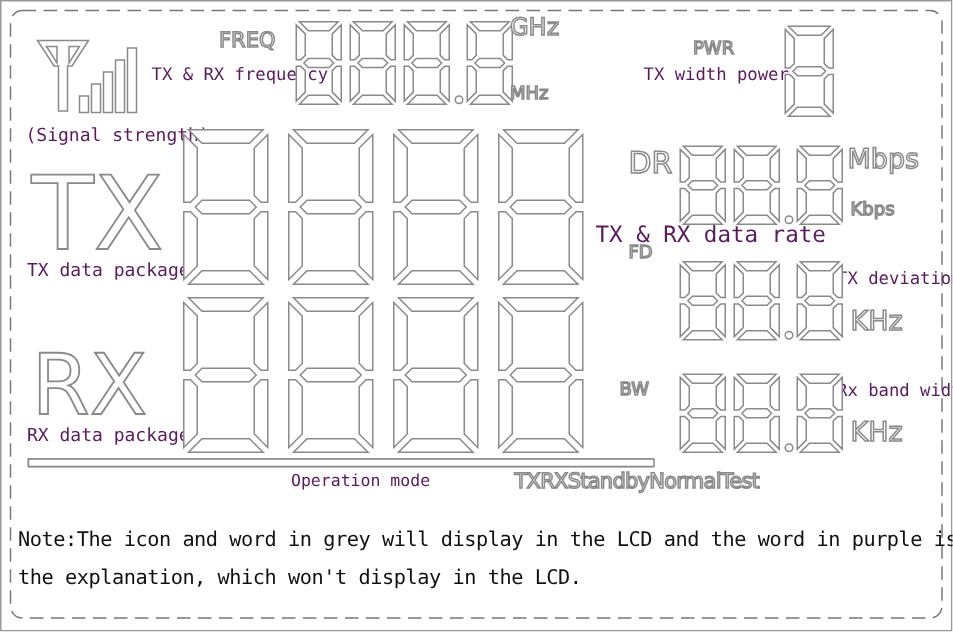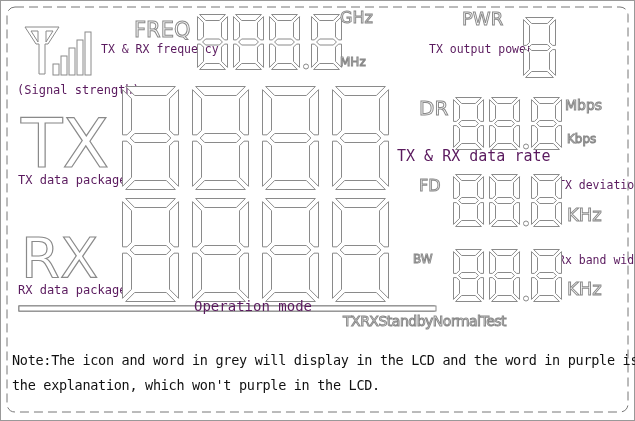--- a/index.html
+++ b/index.html
@@ -39,21 +39,21 @@
   <path d="M24,9 L31,9 L24,20 Z" fill="#fff" stroke="#8a8a8a" stroke-width="1"></path>
 
   <rect x="31" y="42" width="6" height="11" fill="#fff" stroke="#8a8a8a"></rect>
   <rect x="39" y="34" width="6" height="19" fill="#fff" stroke="#8a8a8a"></rect>
   <rect x="47" y="26" width="6" height="27" fill="#fff" stroke="#8a8a8a"></rect>
   <rect x="55" y="18" width="6" height="35" fill="#fff" stroke="#8a8a8a"></rect>
   <rect x="63" y="10" width="6" height="43" fill="#fff" stroke="#8a8a8a"></rect>
 </svg>
 <div class="abs purple" style="left:17px;top:83px;font-size:12px">(Signal strength)</div>
 
-<div class="abs grey-outline" style="left:134px;top:20px;font-size:21px">FREQ</div>
+<div class="abs grey-outline" style="left:146px;top:20px;font-size:14px">FREQ</div>
 <div class="abs purple" style="left:101px;top:42px;font-size:11.5px">TX &amp; RX frequency</div>
 <div id="freq-digits">
     <svg class="seg" width="154" height="57" style="left: 197px; top: 14px;">
       <g transform="translate(0.5,0.5)">
         <polygon points="2.0999999999999996,0 27.9,0 21.9,6 8.1,6"></polygon>
         <polygon points="30,2.0999999999999996 30,25.4 27,25.4 24,22.4 24,8.1"></polygon>
         <polygon points="30,29.6 30,52.9 24,46.9 24,32.6 27,29.6"></polygon>
         <polygon points="2.0999999999999996,55 27.9,55 21.9,49 8.1,49"></polygon>
         <polygon points="0,29.6 0,52.9 6,46.9 6,32.6 3,29.6"></polygon>
         <polygon points="0,2.0999999999999996 0,25.4 3,25.4 6,22.4 6,8.1"></polygon>
@@ -85,22 +85,22 @@
         <polygon points="2.0999999999999996,55 27.9,55 21.9,49 8.1,49"></polygon>
         <polygon points="0,29.6 0,52.9 6,46.9 6,32.6 3,29.6"></polygon>
         <polygon points="0,2.0999999999999996 0,25.4 3,25.4 6,22.4 6,8.1"></polygon>
         <polygon points="5.1,27.5 8.1,24.5 21.9,24.5 24.9,27.5 21.9,30.5 8.1,30.5"></polygon>
       </g>
     </svg>
   </div>
 <div class="abs grey-outline" style="left:340px;top:10px;font-size:16px">GHz</div>
 <div class="abs grey-outline" style="left:340px;top:56px;font-size:12px">MHz</div>
 
-<div class="abs grey-outline" style="left:462px;top:10px;font-size:18px">PWR</div>
-<div class="abs purple" style="left:429px;top:42px;font-size:11.5px">TX output power</div>
+<div class="abs grey-outline" style="left:462px;top:26px;font-size:12px">PWR</div>
+<div class="abs purple" style="left:429px;top:42px;font-size:11.5px">TX width power</div>
 <div id="pwr-digits">
     <svg class="seg" width="42" height="62" style="left: 523px; top: 17px;">
       <g transform="translate(0.5,0.5)">
         <polygon points="2.0999999999999996,0 29.9,0 23.9,6 8.1,6"></polygon>
         <polygon points="32,2.0999999999999996 32,27.9 29,27.9 26,24.9 26,8.1"></polygon>
         <polygon points="32,32.1 32,57.9 26,51.9 26,35.1 29,32.1"></polygon>
         <polygon points="2.0999999999999996,60 29.9,60 23.9,54 8.1,54"></polygon>
         <polygon points="0,32.1 0,57.9 6,51.9 6,35.1 3,32.1"></polygon>
         <polygon points="0,2.0999999999999996 0,27.9 3,27.9 6,24.9 6,8.1"></polygon>
         <polygon points="5.1,30 8.1,27 23.9,27 26.9,30 23.9,33 8.1,33"></polygon>
@@ -221,24 +221,24 @@
         <polygon points="2.0999999999999996,0 27.9,0 21.9,6 8.1,6"></polygon>
         <polygon points="30,2.0999999999999996 30,23.9 27,23.9 24,20.9 24,8.1"></polygon>
         <polygon points="30,28.1 30,49.9 24,43.9 24,31.1 27,28.1"></polygon>
         <polygon points="2.0999999999999996,52 27.9,52 21.9,46 8.1,46"></polygon>
         <polygon points="0,28.1 0,49.9 6,43.9 6,31.1 3,28.1"></polygon>
         <polygon points="0,2.0999999999999996 0,23.9 3,23.9 6,20.9 6,8.1"></polygon>
         <polygon points="5.1,26 8.1,23 21.9,23 24.9,26 21.9,29 8.1,29"></polygon>
       </g>
     </svg>
   </div>
-<div class="abs grey-outline" style="left:565px;top:98px;font-size:14px">Mbps</div>
+<div class="abs grey-outline" style="left:565px;top:98px;font-size:18px">Mbps</div>
 <div class="abs grey-outline" style="left:567px;top:133px;font-size:12px">Kbps</div>
 
-<div class="abs grey-outline" style="left:419px;top:178px;font-size:16px">FD</div>
+<div class="abs grey-outline" style="left:419px;top:162px;font-size:12px">FD</div>
 <div class="abs purple" style="left:558px;top:178px;font-size:11.5px">TX deviation</div>
 <div id="fd-digits">
     <svg class="seg" width="118" height="54" style="left: 453px; top: 174px;">
       <g transform="translate(0.5,0.5)">
         <polygon points="2.0999999999999996,0 27.9,0 21.9,6 8.1,6"></polygon>
         <polygon points="30,2.0999999999999996 30,23.9 27,23.9 24,20.9 24,8.1"></polygon>
         <polygon points="30,28.1 30,49.9 24,43.9 24,31.1 27,28.1"></polygon>
         <polygon points="2.0999999999999996,52 27.9,52 21.9,46 8.1,46"></polygon>
         <polygon points="0,28.1 0,49.9 6,43.9 6,31.1 3,28.1"></polygon>
         <polygon points="0,2.0999999999999996 0,23.9 3,23.9 6,20.9 6,8.1"></polygon>
@@ -296,17 +296,17 @@
         <polygon points="30,28.1 30,49.9 24,43.9 24,31.1 27,28.1"></polygon>
         <polygon points="2.0999999999999996,52 27.9,52 21.9,46 8.1,46"></polygon>
         <polygon points="0,28.1 0,49.9 6,43.9 6,31.1 3,28.1"></polygon>
         <polygon points="0,2.0999999999999996 0,23.9 3,23.9 6,20.9 6,8.1"></polygon>
         <polygon points="5.1,26 8.1,23 21.9,23 24.9,26 21.9,29 8.1,29"></polygon>
       </g>
     </svg>
   </div>
 <div class="abs grey-outline" style="left:567px;top:280px;font-size:18px">KHz</div>
 
-<div class="abs purple" style="left:194px;top:298px;font-size:14px">Operation mode</div>
+<div class="abs purple" style="left:194px;top:314px;font-size:11px">Operation mode</div>
 <div class="abs grey-outline" style="left:343px;top:314px;font-size:14px;letter-spacing:-0.5px">TXRXStandbyNormalTest</div>
 
 <div class="abs note" style="left:12px;top:352px">Note:The icon and word in grey will  display in the LCD  and the word in purple is</div>
-<div class="abs note" style="left:12px;top:377px">the explanation, which won't purple in the LCD.</div>
+<div class="abs note" style="left:12px;top:377px">the explanation, which won't display in the LCD.</div>
 
 </body></html>

